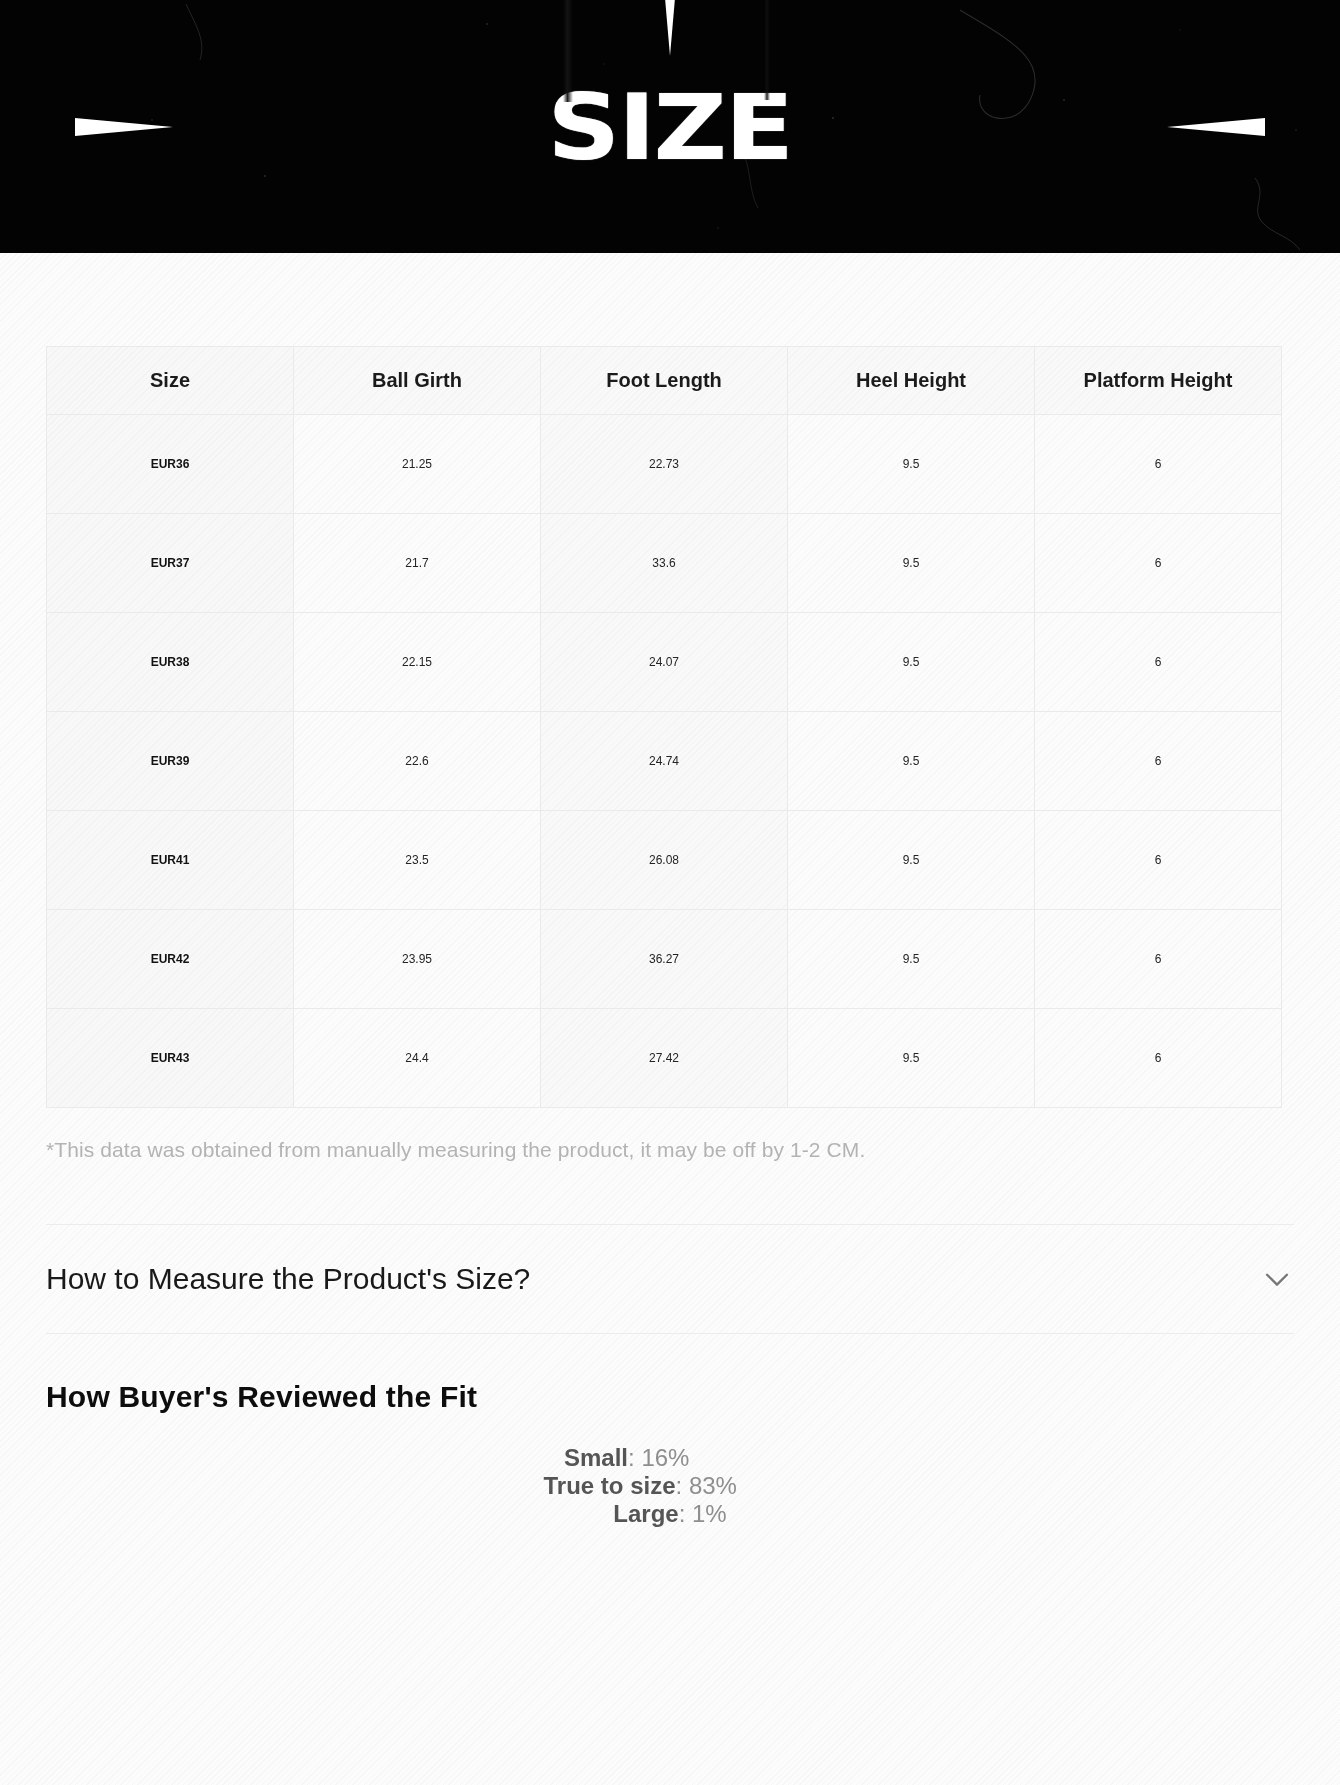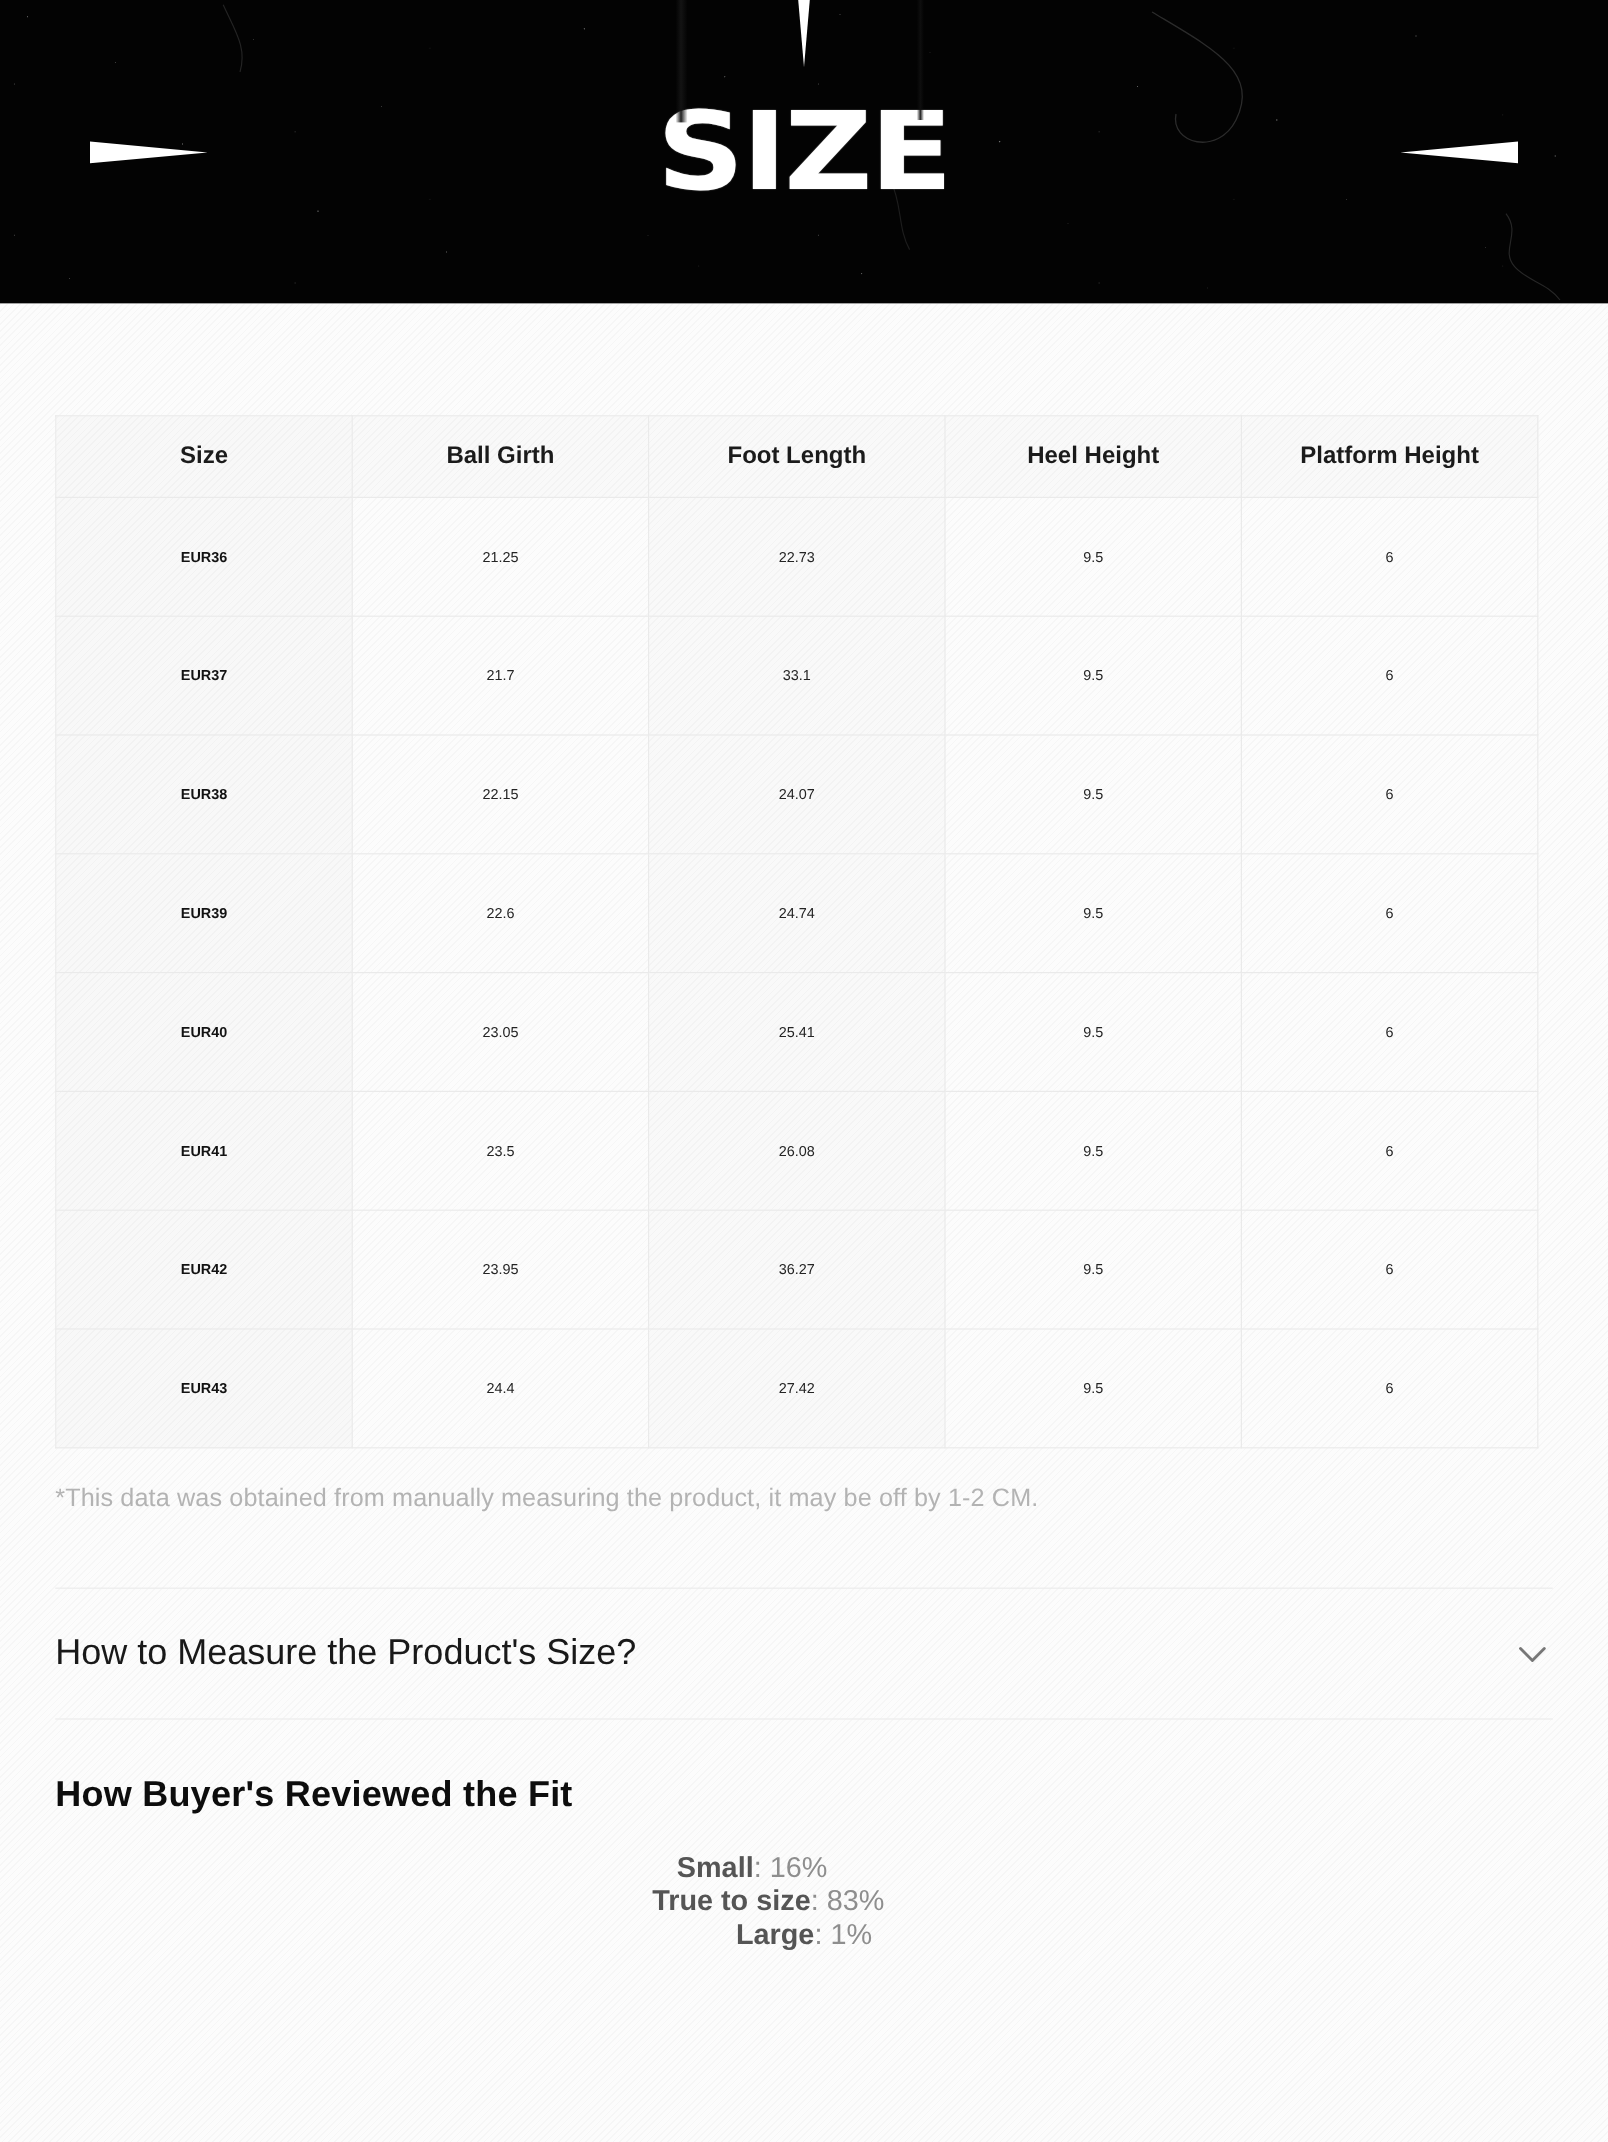--- a/index.html
+++ b/index.html
@@ -271,42 +271,35 @@
         <tr>
           <td class="size-cell">EUR36</td>
           <td>21.25</td>
           <td>22.73</td>
           <td>9.5</td>
           <td>6</td>
         </tr>
         <tr>
           <td class="size-cell">EUR37</td>
           <td>21.7</td>
-          <td>33.1</td>
+          <td>33.6</td>
           <td>9.5</td>
           <td>6</td>
         </tr>
         <tr>
           <td class="size-cell">EUR38</td>
           <td>22.15</td>
           <td>24.07</td>
           <td>9.5</td>
           <td>6</td>
         </tr>
         <tr>
           <td class="size-cell">EUR39</td>
           <td>22.6</td>
           <td>24.74</td>
-          <td>9.5</td>
-          <td>6</td>
-        </tr>
-        <tr>
-          <td class="size-cell">EUR40</td>
-          <td>23.05</td>
-          <td>25.41</td>
           <td>9.5</td>
           <td>6</td>
         </tr>
         <tr>
           <td class="size-cell">EUR41</td>
           <td>23.5</td>
           <td>26.08</td>
           <td>9.5</td>
           <td>6</td>
         </tr>

